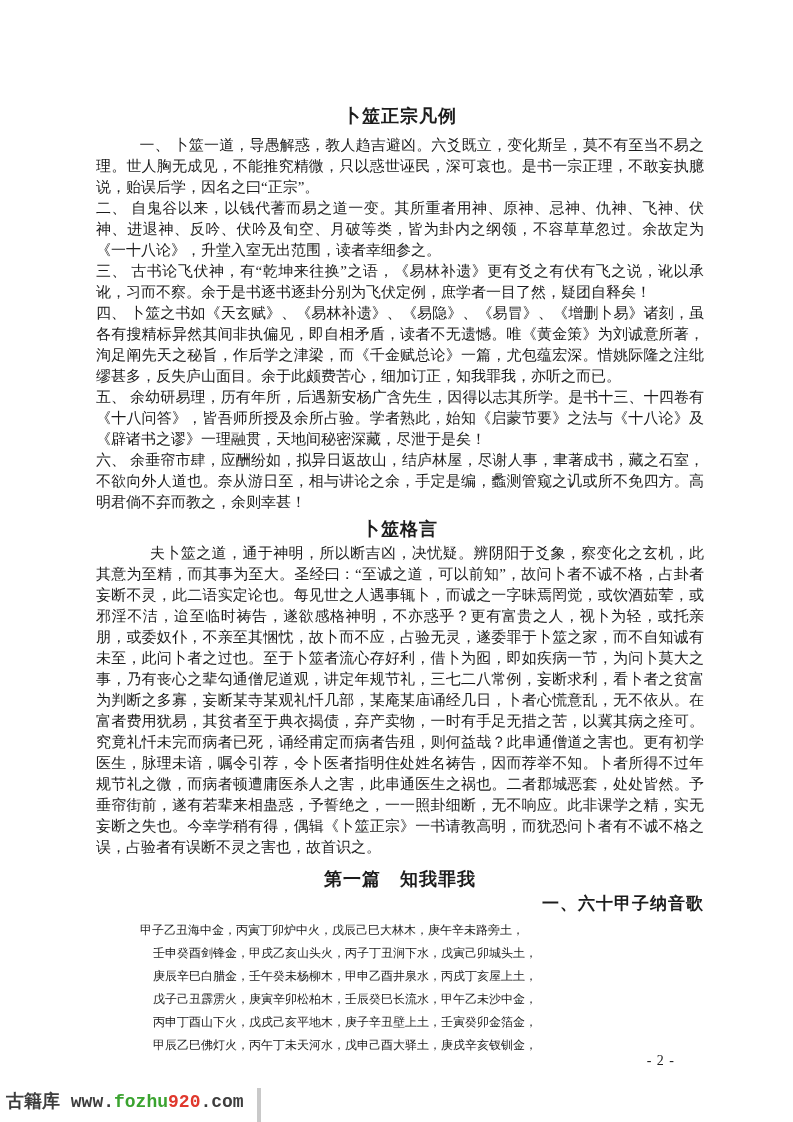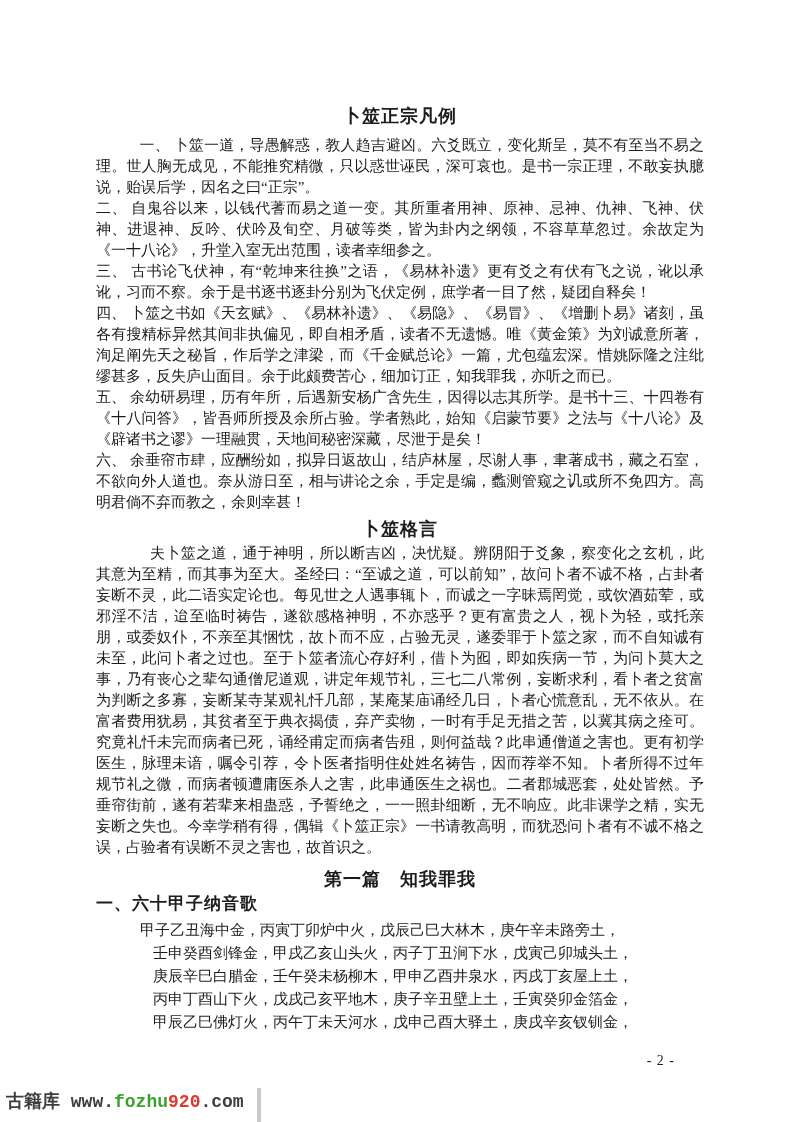--- a/index.html
+++ b/index.html
@@ -45,25 +45,25 @@
     text-align: center;
     letter-spacing: 1px;
     margin: 5px 0 3px 0;
   }
   .chapter-title { margin-top: 10px; margin-bottom: 0; }
   .chapter-subtitle {
     font-family: Liberation Sans, sans-serif;
     font-weight: bold;
     font-size: 17px;
     line-height: 21px;
-    text-align: left;
+    text-align: right;
     letter-spacing: 1px;
     margin: 3px 0 5px 0;
   }
-  .verse { font-size: 15px; }
+  .verse { font-size: 12px; }
   .verse-line { line-height: 23px; margin-left: 57px; white-space: nowrap; }
   .verse-line.first { margin-left: 44px; }
   .page-number {
     position: absolute;
     top: 1042px;
     right: 118px;
     font-size: 14px;
     letter-spacing: 1px;
   }
   .watermark {
@@ -115,20 +115,21 @@
 
     <p class="body-para indent-geyan">夫卜筮之道，通于神明，所以断吉凶，决忧疑。辨阴阳于爻象，察变化之玄机，此其意为至精，而其事为至大。圣经曰：“至诚之道，可以前知”，故问卜者不诚不格，占卦者妄断不灵，此二语实定论也。每见世之人遇事辄卜，而诚之一字昧焉罔觉，或饮酒茹荤，或邪淫不洁，迨至临时祷告，遂欲感格神明，不亦惑乎？更有富贵之人，视卜为轻，或托亲朋，或委奴仆，不亲至其悃忱，故卜而不应，占验无灵，遂委罪于卜筮之家，而不自知诚有未至，此问卜者之过也。至于卜筮者流心存好利，借卜为囮，即如疾病一节，为问卜莫大之事，乃有丧心之辈勾通僧尼道观，讲定年规节礼，三七二八常例，妄断求利，看卜者之贫富为判断之多寡，妄断某寺某观礼忏几部，某庵某庙诵经几日，卜者心慌意乱，无不依从。在富者费用犹易，其贫者至于典衣揭债，弃产卖物，一时有手足无措之苦，以冀其病之痊可。究竟礼忏未完而病者已死，诵经甫定而病者告殂，则何益哉？此串通僧道之害也。更有初学医生，脉理未谙，嘱令引荐，令卜医者指明住处姓名祷告，因而荐举不知。卜者所得不过年规节礼之微，而病者顿遭庸医杀人之害，此串通医生之祸也。二者郡城恶套，处处皆然。予垂帘街前，遂有若辈来相蛊惑，予誓绝之，一一照卦细断，无不响应。此非课学之精，实无妄断之失也。今幸学稍有得，偶辑《卜筮正宗》一书请教高明，而犹恐问卜者有不诚不格之误，占验者有误断不灵之害也，故首识之。</p>
 
     <h2 class="section-title chapter-title">第一篇　知我罪我</h2>
     <h3 class="chapter-subtitle">一、六十甲子纳音歌</h3>
 
     <div class="verse">
       <div class="verse-line first">甲子乙丑海中金，丙寅丁卯炉中火，戊辰己巳大林木，庚午辛未路旁土，</div>
       <div class="verse-line">壬申癸酉剑锋金，甲戌乙亥山头火，丙子丁丑涧下水，戊寅己卯城头土，</div>
       <div class="verse-line">庚辰辛巳白腊金，壬午癸未杨柳木，甲申乙酉井泉水，丙戌丁亥屋上土，</div>
+      <div class="verse-line">戊子己丑霹雳火，庚寅辛卯松柏木，壬辰癸巳长流水，甲午乙未沙中金，</div>
       <div class="verse-line">丙申丁酉山下火，戊戌己亥平地木，庚子辛丑壁上土，壬寅癸卯金箔金，</div>
       <div class="verse-line">甲辰乙巳佛灯火，丙午丁未天河水，戊申己酉大驿土，庚戌辛亥钗钏金，</div>
     </div>
 
   </div>
 
   <div class="page-number">- 2 -</div>
 
   <div class="watermark">
     <span style="color: rgb(61, 61, 61);">古籍库</span><span style="color: rgb(61, 61, 61);"> www.</span><span style="color: rgb(58, 163, 47);">fozhu</span><span style="color: rgb(224, 56, 45);">920</span><span style="color: rgb(61, 61, 61);">.com</span>

